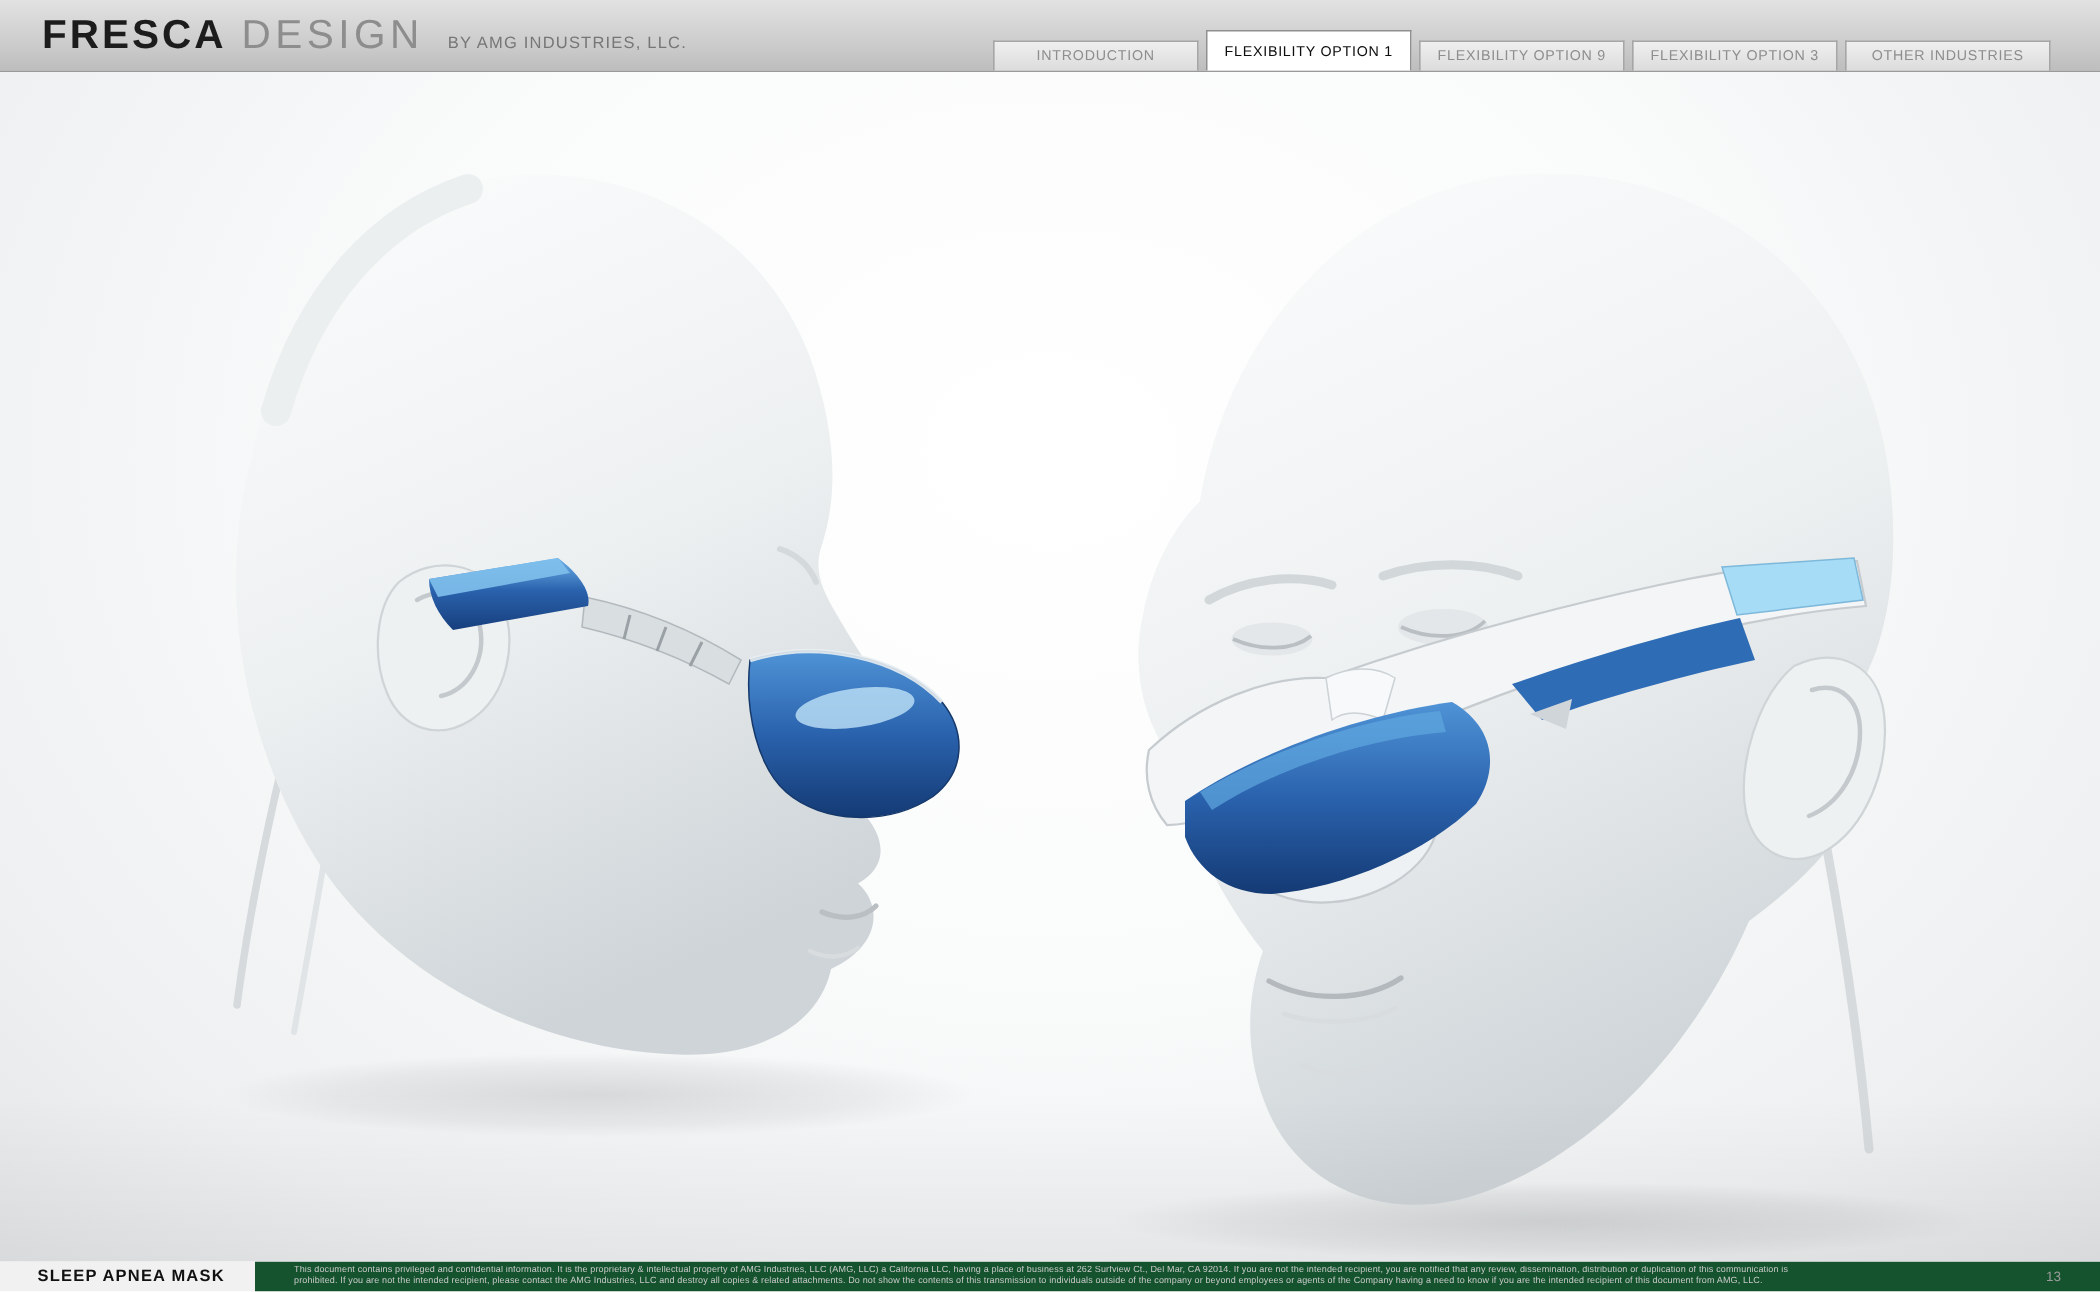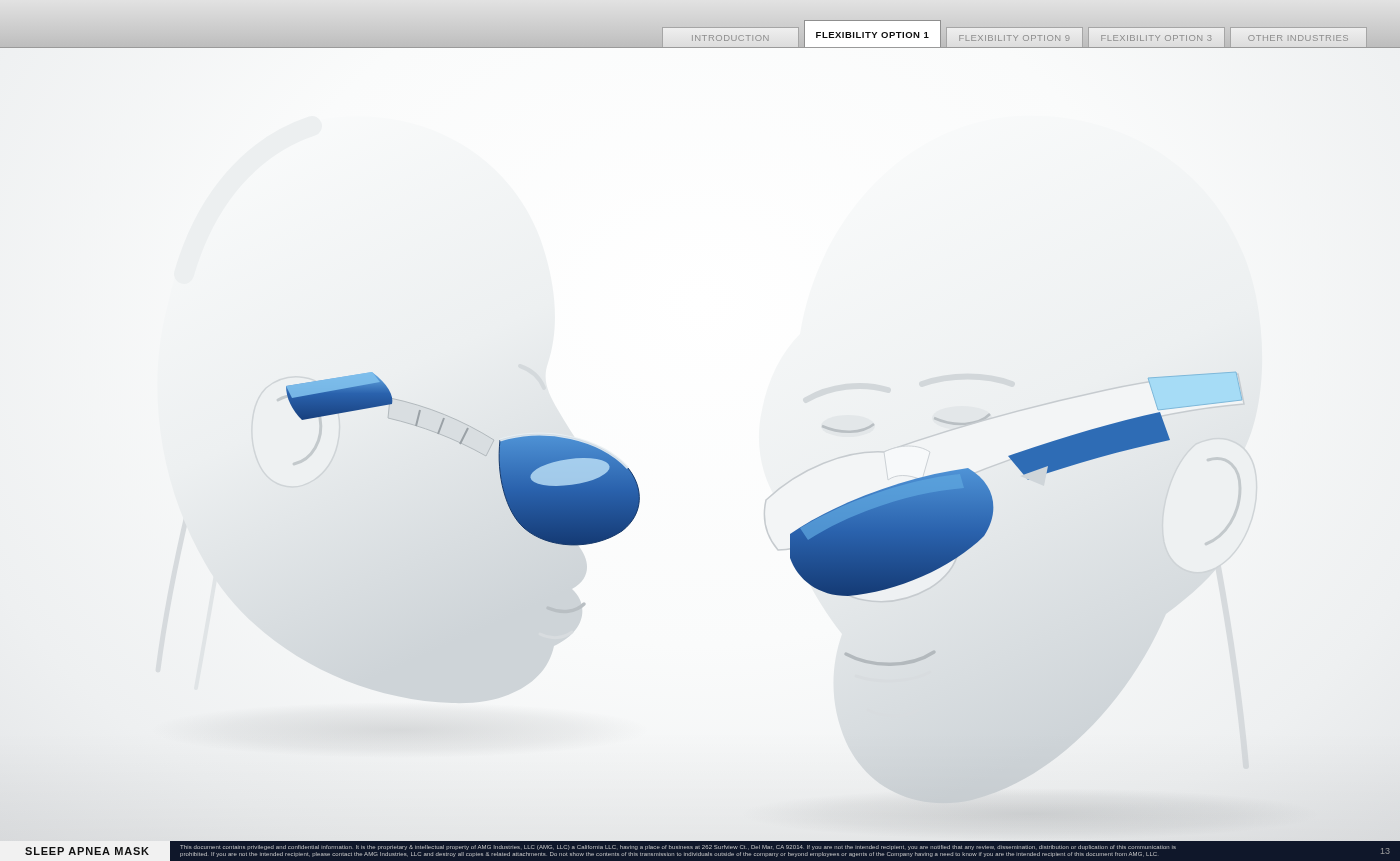--- a/index.html
+++ b/index.html
@@ -23,21 +23,21 @@
   .tab {
     height: 20px; min-width: 137px; padding: 0 10px;
     display: flex; align-items: center; justify-content: center;
     font-size: 9.5px; letter-spacing: 0.5px; color: #8e8e8e;
     background: linear-gradient(#efefef, #dcdcdc);
     border: 1px solid #a6a6a6; border-bottom: none;
     cursor: pointer; white-space: nowrap;
   }
   .tab.active {
     height: 27px; background: #ffffff; color: #0d0d0d;
-    border-color: #8f8f8f; font-weight: bold;
+    border-color: #8f8f8f; font-weight: normal;
   }
 
   
   .stage {
     position: relative; flex: 1 1 auto; overflow: hidden;
     background: radial-gradient(ellipse at 50% 32%, #ffffff 0%, #fafbfb 45%, #eef0f1 80%, #e3e5e7 100%);
   }
   .stage::after {
     content: ""; position: absolute; left: 0; right: 0; bottom: 0; height: 110px;
     background: linear-gradient(rgba(0,0,0,0), rgba(0,0,0,0.05));
@@ -46,33 +46,38 @@
   .stage svg { position: absolute; inset: 0; width: 100%; height: 100%; }
 
   
   .footer { flex: 0 0 20px; height: 20px; display: flex; align-items: stretch; }
   .footer-title {
     flex: 0 0 170px; background: #f1f1f1; display: flex; align-items: center;
     padding-left: 25px; font-size: 11px; font-weight: bold; letter-spacing: 0.8px; color: #111;
     white-space: nowrap;
   }
   .footer-bar {
-    flex: 1 1 auto; background: #0f172a; color: #c9c9c9;
-    display: flex; align-items: center; padding: 0 10px; overflow: hidden;
+    flex: 1 1 auto; background: #14532d; color: #c9c9c9;
+    display: flex; align-items: center; padding: 0 26px; overflow: hidden;
   }
   .legal { flex: 1 1 auto; overflow: hidden; }
   .legal div { font-size: 6px; line-height: 7.5px; white-space: nowrap; letter-spacing: 0.1px; }
   .page-number { flex: 0 0 auto; margin-left: 12px; font-size: 9px; color: #9b9b9b; }
 </style>
 </head>
 <body>
 
 <div class="page">
 
   <div class="header">
+    <div class="brand">
+      <span class="brand-primary">FRESCA</span>
+      <span class="brand-secondary">DESIGN</span>
+      <span class="brand-byline">BY AMG INDUSTRIES, LLC.</span>
+    </div>
     <div class="tabs">
       <div class="tab">INTRODUCTION</div>
       <div class="tab active">FLEXIBILITY OPTION 1</div>
       <div class="tab">FLEXIBILITY OPTION 9</div>
       <div class="tab">FLEXIBILITY OPTION 3</div>
       <div class="tab">OTHER INDUSTRIES</div>
     </div>
   </div>
 
   <div class="stage">

